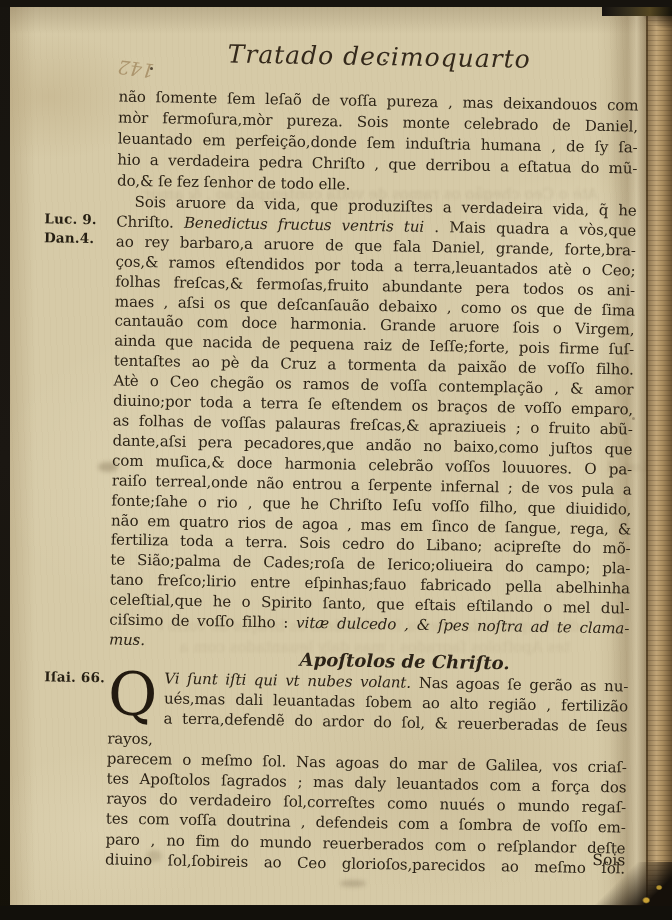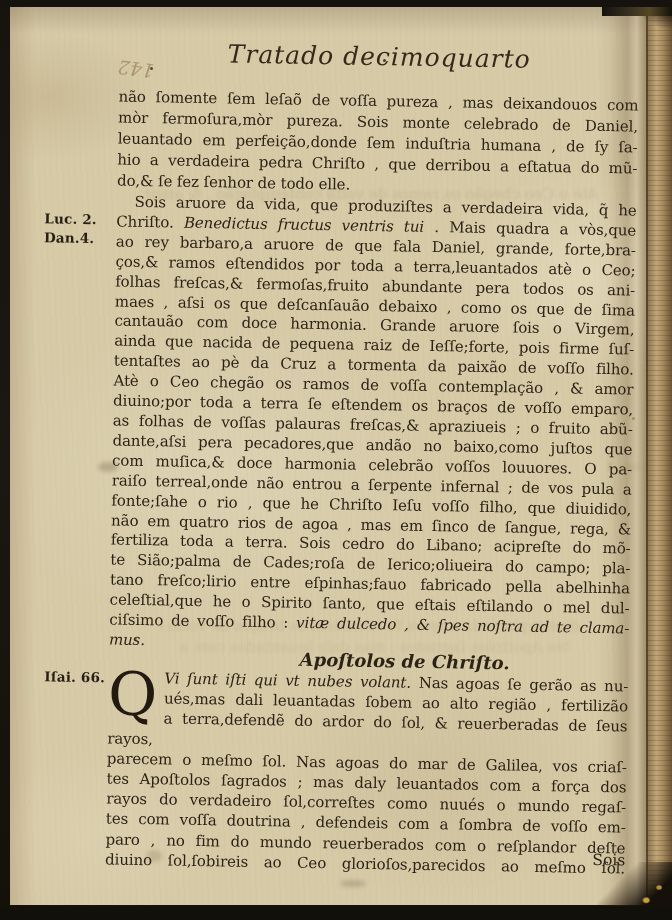--- a/index.html
+++ b/index.html
@@ -133,21 +133,21 @@
   <div class="stain s2"></div>
   <div class="stain s3"></div>
   <div class="specks"></div>
   <div class="crease"></div>
 </div>
 
 <div class="text-layer">
   <div class="running-header">Tratado decimoquarto</div>
 
   <div class="margin-note mn1">
-      <div class="tline"><span>Luc. 2.</span></div>
+      <div class="tline"><span>Luc. 9.</span></div>
       <div class="tline tlast"><span>Dan.4.</span></div>
     </div>
   <div class="margin-note mn2">
       <div class="tline tlast"><span>Iſai. 66.</span></div>
     </div>
 
   <div class="para p1">
       <div class="tline"><span>não ſomente ſem leſaõ de voſſa pureza , mas deixandouos com</span></div>
       <div class="tline"><span>mòr fermoſura,mòr pureza. Sois monte celebrado de Daniel,</span></div>
       <div class="tline"><span>leuantado em perfeição,donde ſem induſtria humana , de ſy ſa-</span></div>

